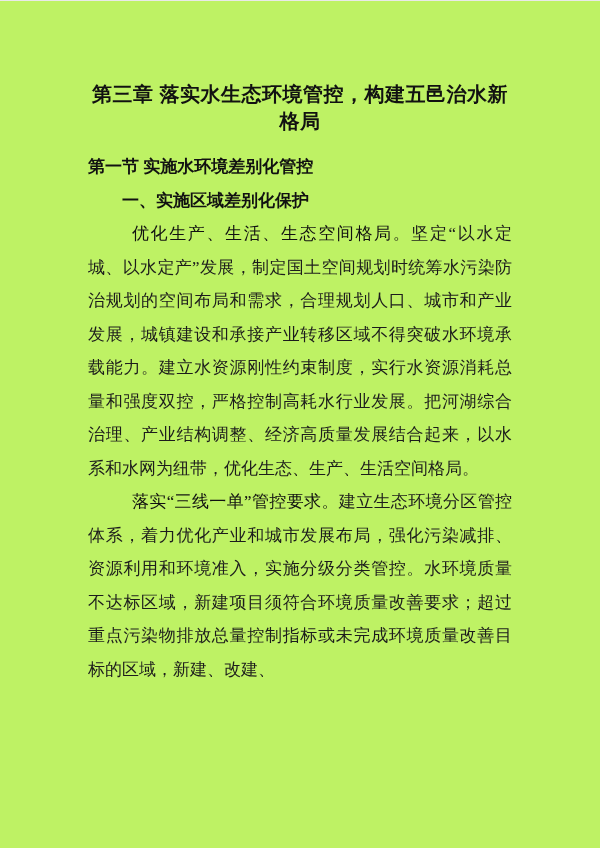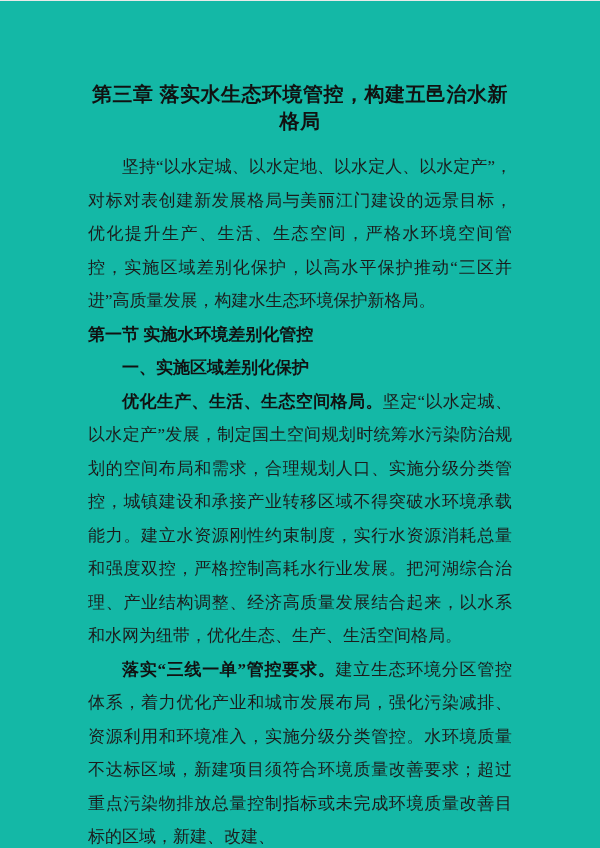--- a/index.html
+++ b/index.html
@@ -5,21 +5,21 @@
   * { margin: 0; padding: 0; box-sizing: border-box; }
   html, body {
     width: 600px;
     background: #ffffff;
     font-family: "Liberation Serif", "DejaVu Serif", serif;
   }
   .page {
     position: relative;
     width: 600px;
     height: 848px;
-    background: #14b8a6;
+    background: #bef264;
     color: #1c1c1c;
     padding: 80px 88px 0 88px;
     border-top: 1px solid #e9e9e9;
     overflow: hidden;
   }
   .chapter-title {
     font-family: "Liberation Sans", "DejaVu Sans", sans-serif;
     font-size: 20px;
     font-weight: bold;
     color: #111111;
@@ -42,44 +42,44 @@
     color: #111111;
   }
   .subsection-heading {
     font-size: 17px;
     font-weight: bold;
     line-height: 33.5px;
     text-indent: 2em;
     color: #111111;
   }
   .lead {
-    font-weight: bold;
+    font-weight: normal;
     color: #111111;
+    margin-left: 10px;
   }
   .page-number {
     position: absolute;
     left: 0;
     right: 0;
     bottom: 44px;
     text-align: center;
     font-size: 12px;
     color: #222222;
   }
 </style>
 </head>
 <body>
 
 <div class="page">
 
   <h1 class="chapter-title">第三章 落实水生态环境管控，构建五邑治水新格局</h1>
 
-  <p class="body-par">坚持“以水定城、以水定地、以水定人、以水定产”，对标对表创建新发展格局与美丽江门建设的远景目标，优化提升生产、生活、生态空间，严格水环境空间管控，实施区域差别化保护，以高水平保护推动“三区并进”高质量发展，构建水生态环境保护新格局。</p>
 
   <h2 class="section-heading">第一节 实施水环境差别化管控</h2>
 
   <h3 class="subsection-heading">一、实施区域差别化保护</h3>
 
-  <p class="body-par"><span class="lead">优化生产、生活、生态空间格局。</span><span>坚定“以水定城、以水定产”发展，制定国土空间规划时统筹水污染防治规划的空间布局和需求，合理规划人口、实施分级分类管控，城镇建设和承接产业转移区域不得突破水环境承载能力。建立水资源刚性约束制度，实行水资源消耗总量和强度双控，严格控制高耗水行业发展。把河湖综合治理、产业结构调整、经济高质量发展结合起来，以水系和水网为纽带，优化生态、生产、生活空间格局。</span></p>
+  <p class="body-par"><span class="lead">优化生产、生活、生态空间格局。</span><span>坚定“以水定城、以水定产”发展，制定国土空间规划时统筹水污染防治规划的空间布局和需求，合理规划人口、城市和产业发展，城镇建设和承接产业转移区域不得突破水环境承载能力。建立水资源刚性约束制度，实行水资源消耗总量和强度双控，严格控制高耗水行业发展。把河湖综合治理、产业结构调整、经济高质量发展结合起来，以水系和水网为纽带，优化生态、生产、生活空间格局。</span></p>
 
   <p class="body-par"><span class="lead">落实“三线一单”管控要求。</span><span>建立生态环境分区管控体系，着力优化产业和城市发展布局，强化污染减排、资源利用和环境准入，实施分级分类管控。水环境质量不达标区域，新建项目须符合环境质量改善要求；超过重点污染物排放总量控制指标或未完成环境质量改善目标的区域，新建、改建、</span></p>
 
 
 </div>
 
 </body></html>

